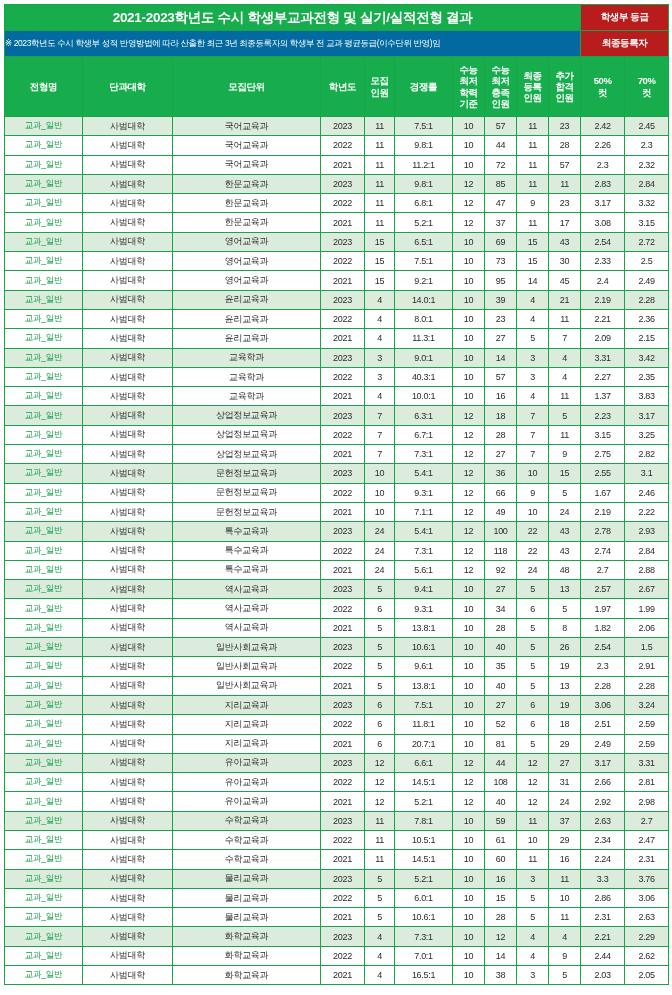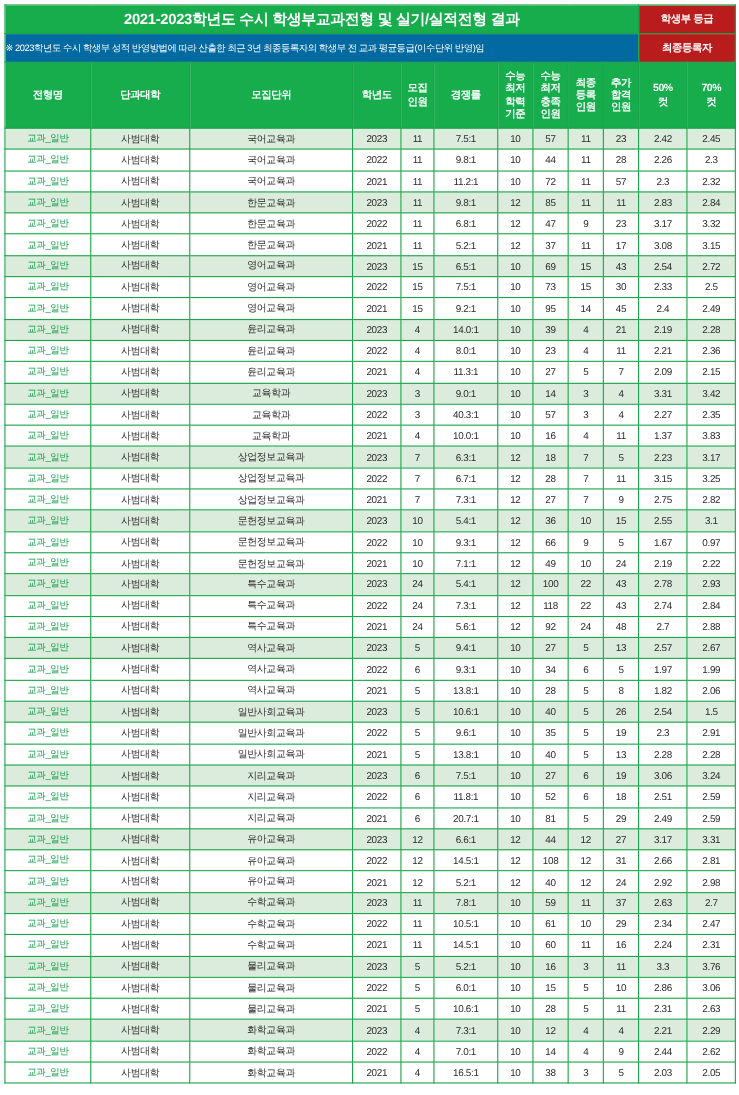--- a/index.html
+++ b/index.html
@@ -417,21 +417,21 @@
           <td class="c-college">사범대학</td>
           <td class="c-unit">문헌정보교육과</td>
           <td>2022</td>
           <td>10</td>
           <td>9.3:1</td>
           <td>12</td>
           <td>66</td>
           <td>9</td>
           <td>5</td>
           <td>1.67</td>
-          <td>0.97</td>
+          <td>2.46</td>
         </tr>
         <tr class="data-row">
           <td class="c-type">교과_일반</td>
           <td class="c-college">사범대학</td>
           <td class="c-unit">문헌정보교육과</td>
           <td>2021</td>
           <td>10</td>
           <td>7.1:1</td>
           <td>12</td>
           <td>49</td>

